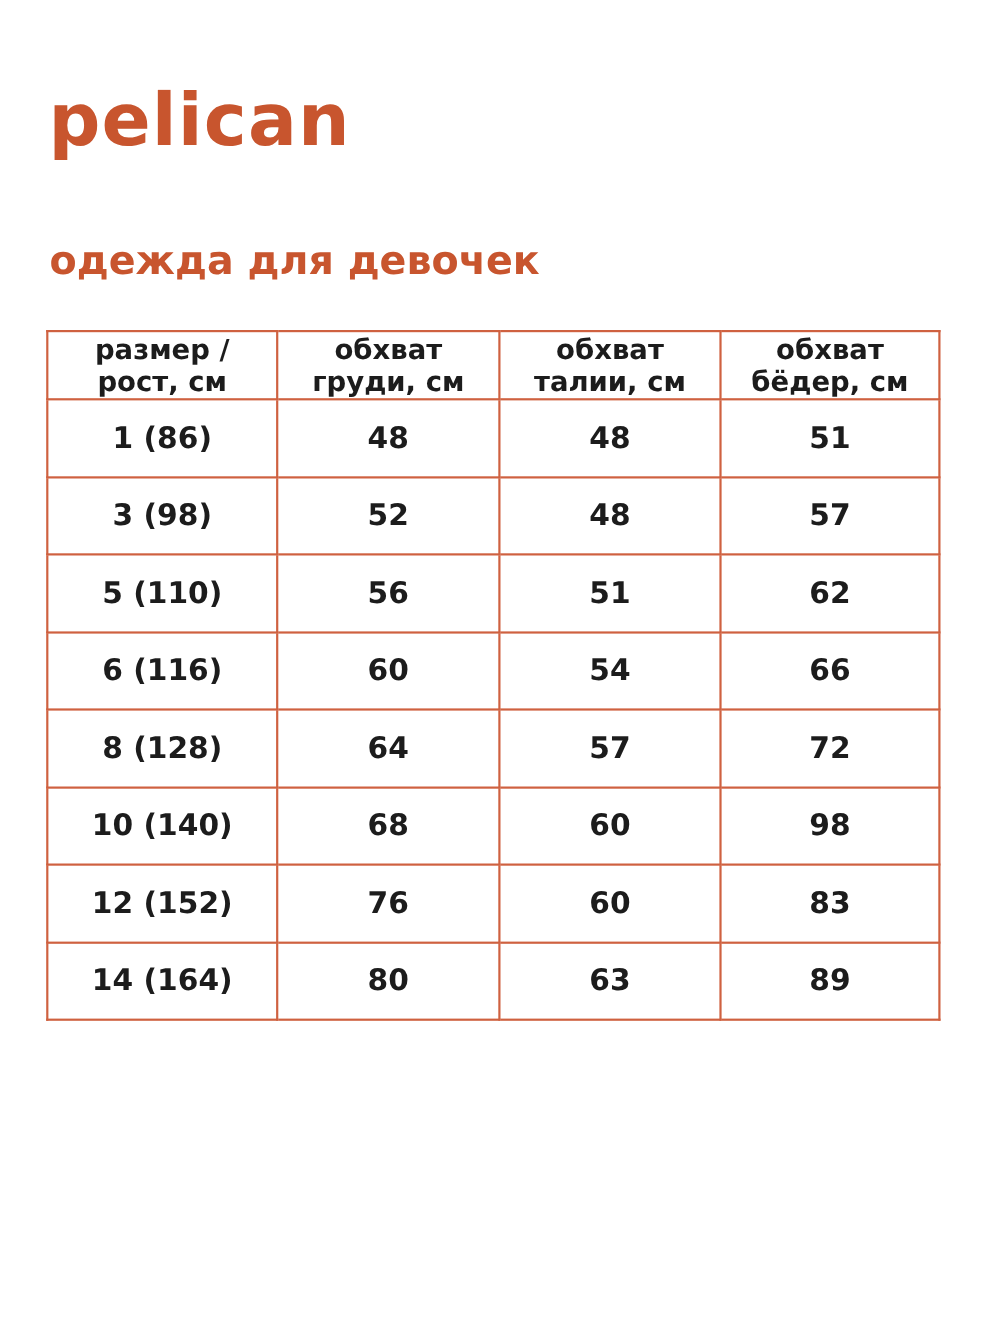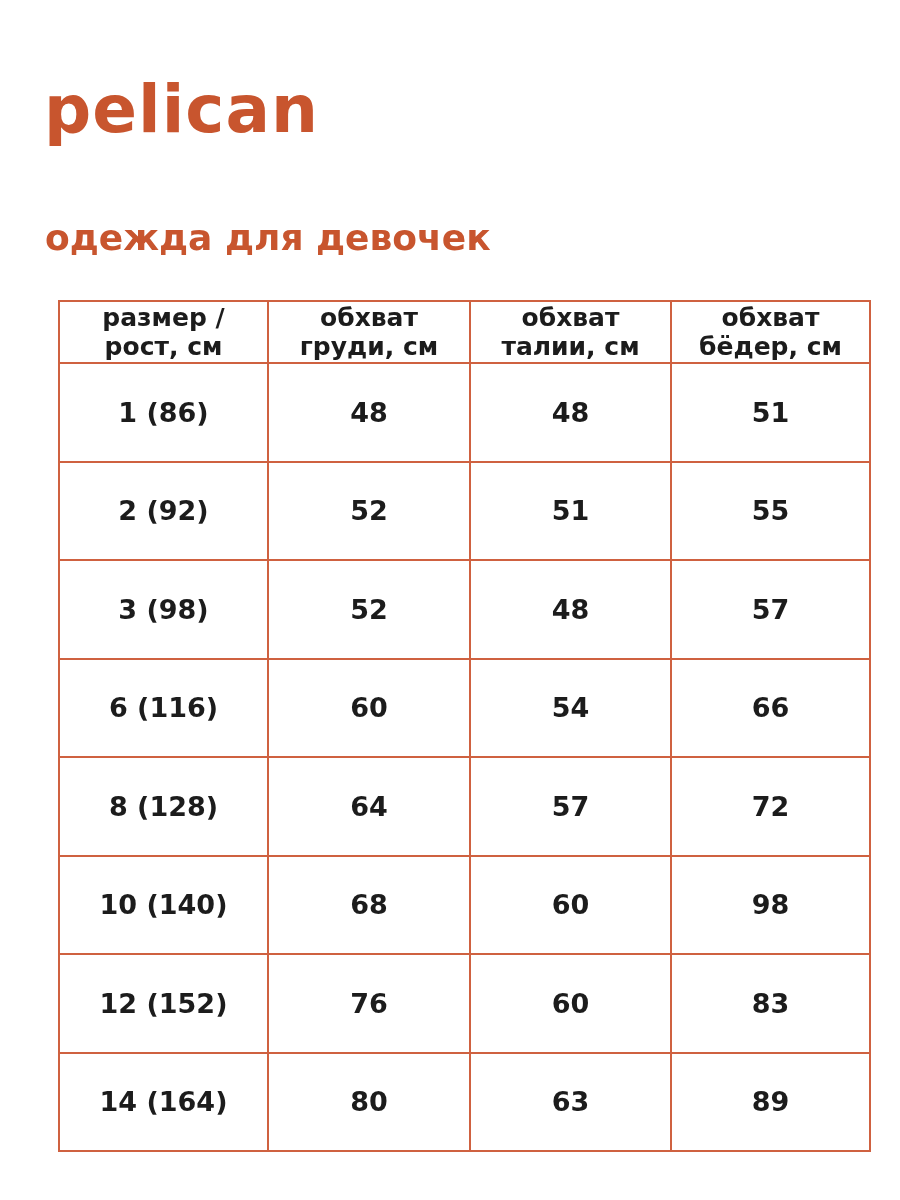--- a/index.html
+++ b/index.html
@@ -38,24 +38,23 @@
     font-weight: bold;
     color: var(--accent);
     line-height: 1;
     margin: 0;
   }
   table.size-table {
     position: absolute;
     left: 42px;
     top: 300px;
     width: 811px;
-    height: 852px;
+    height: 628px;
     border-collapse: collapse;
     table-layout: fixed;
-    margin-left: 16px;
   }
   .size-table th, .size-table td {
     border: 2px solid var(--table-border);
     text-align: center;
     vertical-align: middle;
     padding: 0;
     font-weight: bold;
     color: var(--text);
   }
   .size-table thead tr { height: 62px; }
@@ -102,30 +101,30 @@
     </tr>
   </thead>
   <tbody>
     <tr>
       <td>1 (86)</td>
       <td>48</td>
       <td>48</td>
       <td>51</td>
     </tr>
     <tr>
-      <td>2 (92)</td>
-      <td>52</td>
-      <td>51</td>
-      <td>55</td>
-    </tr>
-    <tr>
       <td>3 (98)</td>
       <td>52</td>
       <td>48</td>
       <td>57</td>
+    </tr>
+    <tr>
+      <td>5 (110)</td>
+      <td>56</td>
+      <td>51</td>
+      <td>62</td>
     </tr>
     <tr>
       <td>6 (116)</td>
       <td>60</td>
       <td>54</td>
       <td>66</td>
     </tr>
     <tr>
       <td>8 (128)</td>
       <td>64</td>

